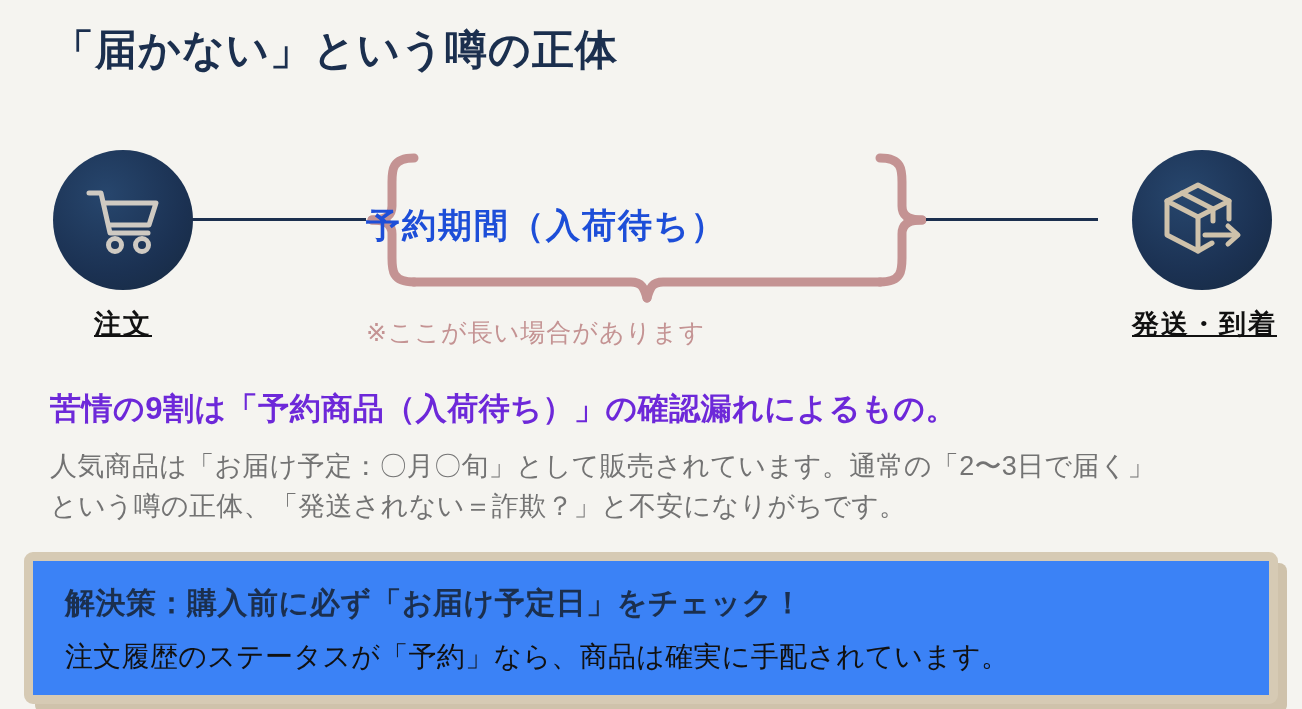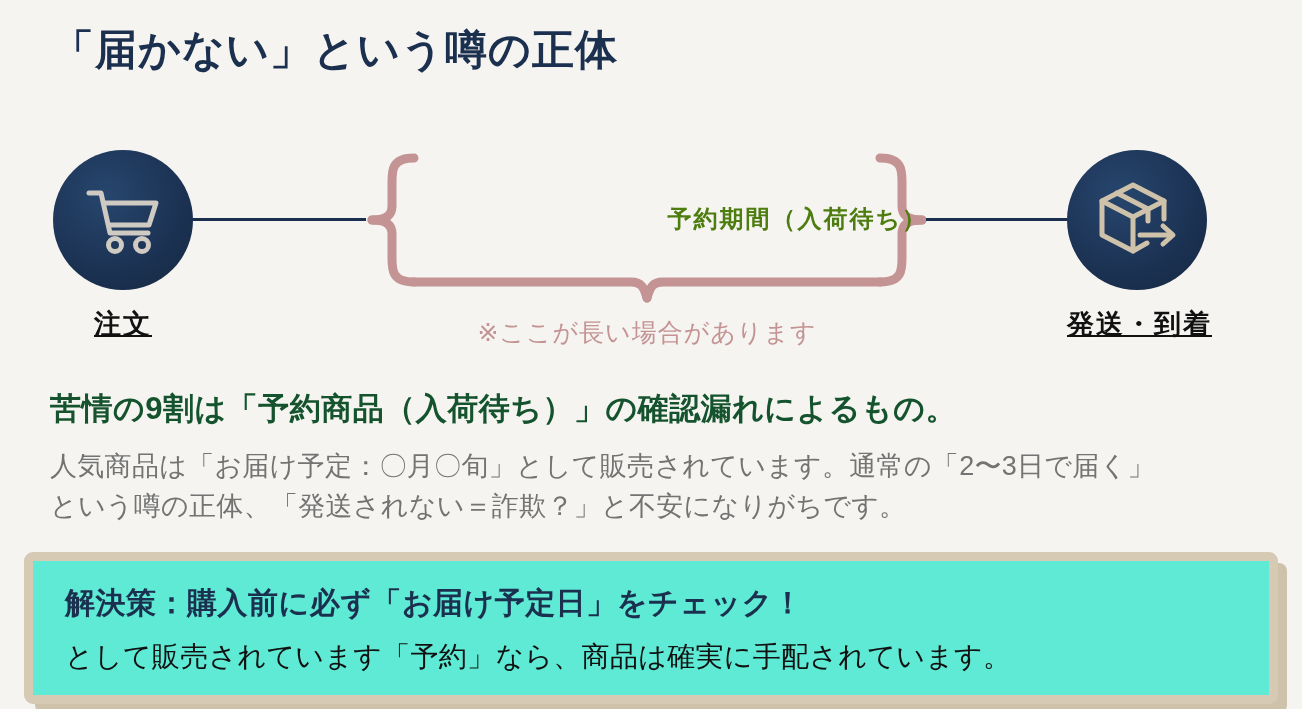--- a/index.html
+++ b/index.html
@@ -41,21 +41,21 @@
     width: 1302px;
     height: 215px;
   }
 
   .node {
     position: absolute;
     width: 140px;
     text-align: center;
   }
   .node.order  { left: 53px; top: 10px; }
-  .node.ship   { left: 1067px; top: 10px; }
+  .node.ship   { left: 1132px; top: 10px; }
 
   .circle {
     width: 140px;
     height: 140px;
     border-radius: 50%;
     background: #1d3557;
     background: radial-gradient(circle at 38% 32%, #27466d 0%, #1b3152 62%, #16293f 100%);
     display: flex;
     align-items: center;
     justify-content: center;
@@ -94,48 +94,47 @@
   .brace-svg {
     position: absolute;
     left: 0;
     top: 0;
   }
   .brace-text {
     position: absolute;
     left: 0;
     top: 55px;
     width: 562px;
-    text-align: right;
-    font-size: 24px;
-    font-weight: 700;
-    color: #4d7c0f;
+    text-align: left;
+    font-size: 34px;
+    font-weight: 700;
+    color: #1d4ed8;
     letter-spacing: 2px;
     white-space: nowrap;
   }
   .brace-note {
     position: absolute;
     left: 0;
     top: 168px;
     width: 562px;
-    text-align: center;
     font-size: 25px;
     font-weight: 500;
     color: #c49393;
     letter-spacing: 1px;
     white-space: nowrap;
   }
 
   
   .lead {
     position: absolute;
     left: 50px;
     top: 388px;
     font-size: 31px;
     font-weight: 700;
-    color: #14532d;
+    color: #6d28d9;
     letter-spacing: 0.5px;
     white-space: nowrap;
   }
   .para {
     position: absolute;
     left: 50px;
     top: 446px;
     font-size: 27px;
     line-height: 40px;
     color: #737373;
@@ -152,21 +151,21 @@
     height: 150px;
     background: #cfc2ab;
     border-radius: 8px;
   }
   .solution {
     position: absolute;
     left: 24px;
     top: 552px;
     width: 1254px;
     height: 152px;
-    background: #5eead4;
+    background: #3b82f6;
     border: 9px solid #d6cab4;
     border-radius: 9px;
     box-sizing: border-box;
   }
   .solution-inner {
     padding: 22px 0 0 32px;
   }
   .sol-line1 {
     font-size: 30px;
     font-weight: 700;
@@ -248,17 +247,17 @@
 
   <div class="para">
     <div>人気商品は「お届け予定：〇月〇旬」として販売されています。通常の「2〜3日で届く」</div>
     <div>という噂の正体、「発送されない＝詐欺？」と不安になりがちです。</div>
   </div>
 
   <div class="solution-shadow"></div>
   <div class="solution">
     <div class="solution-inner">
       <div class="sol-line1">解決策：購入前に必ず「お届け予定日」をチェック！</div>
-      <div class="sol-line2">として販売されています「予約」なら、商品は確実に手配されています。</div>
+      <div class="sol-line2">注文履歴のステータスが「予約」なら、商品は確実に手配されています。</div>
     </div>
   </div>
 
 </div>
 
 </body></html>

